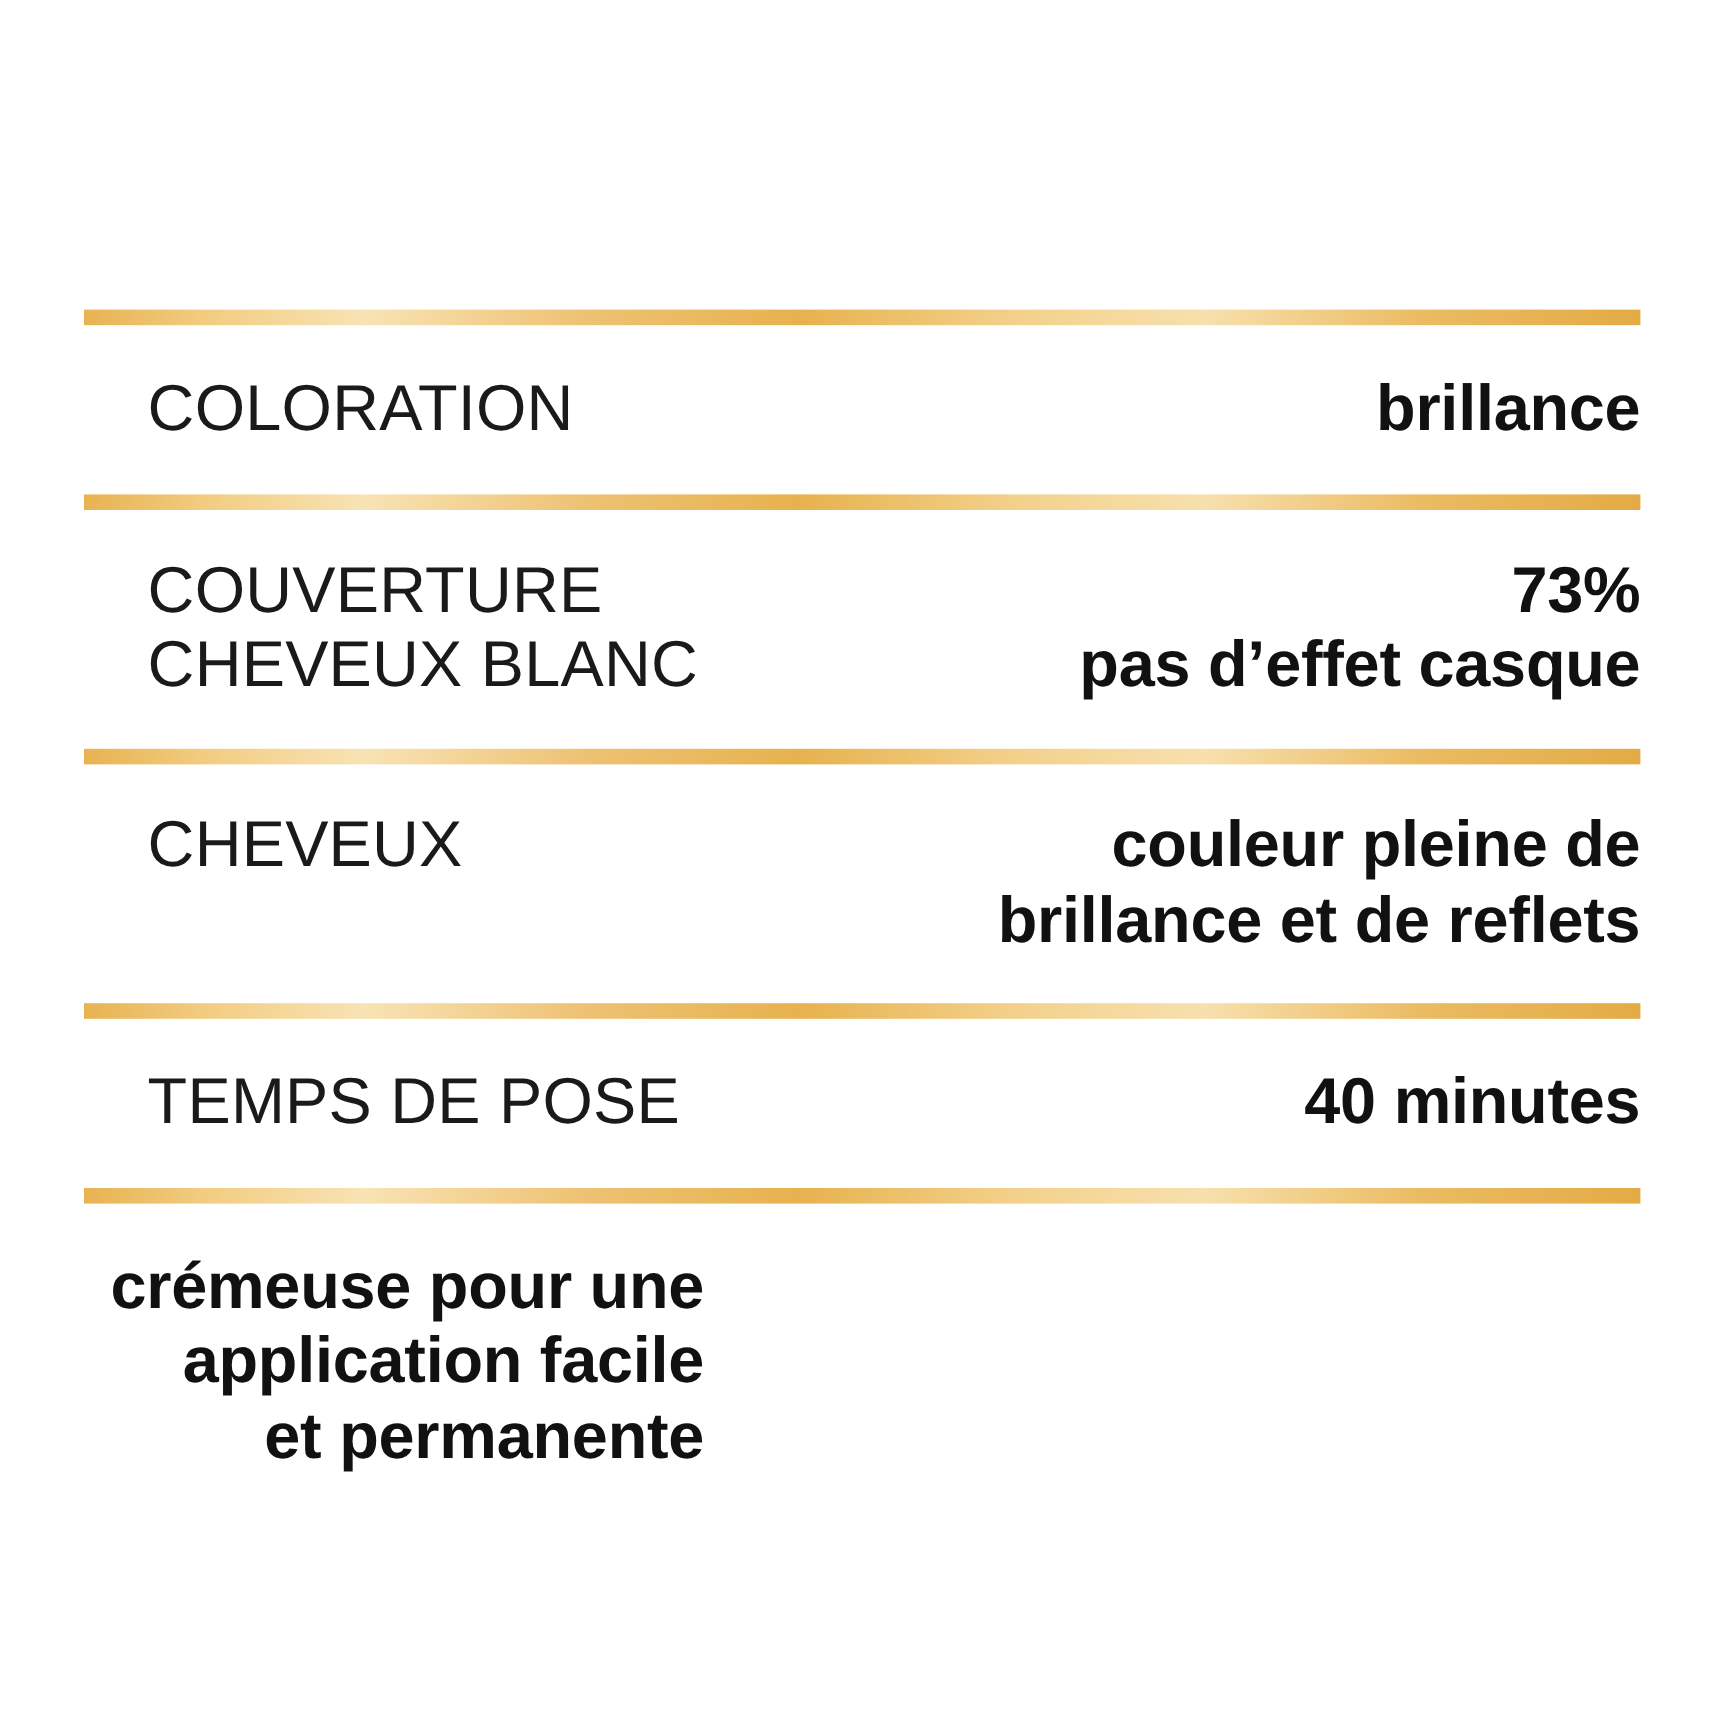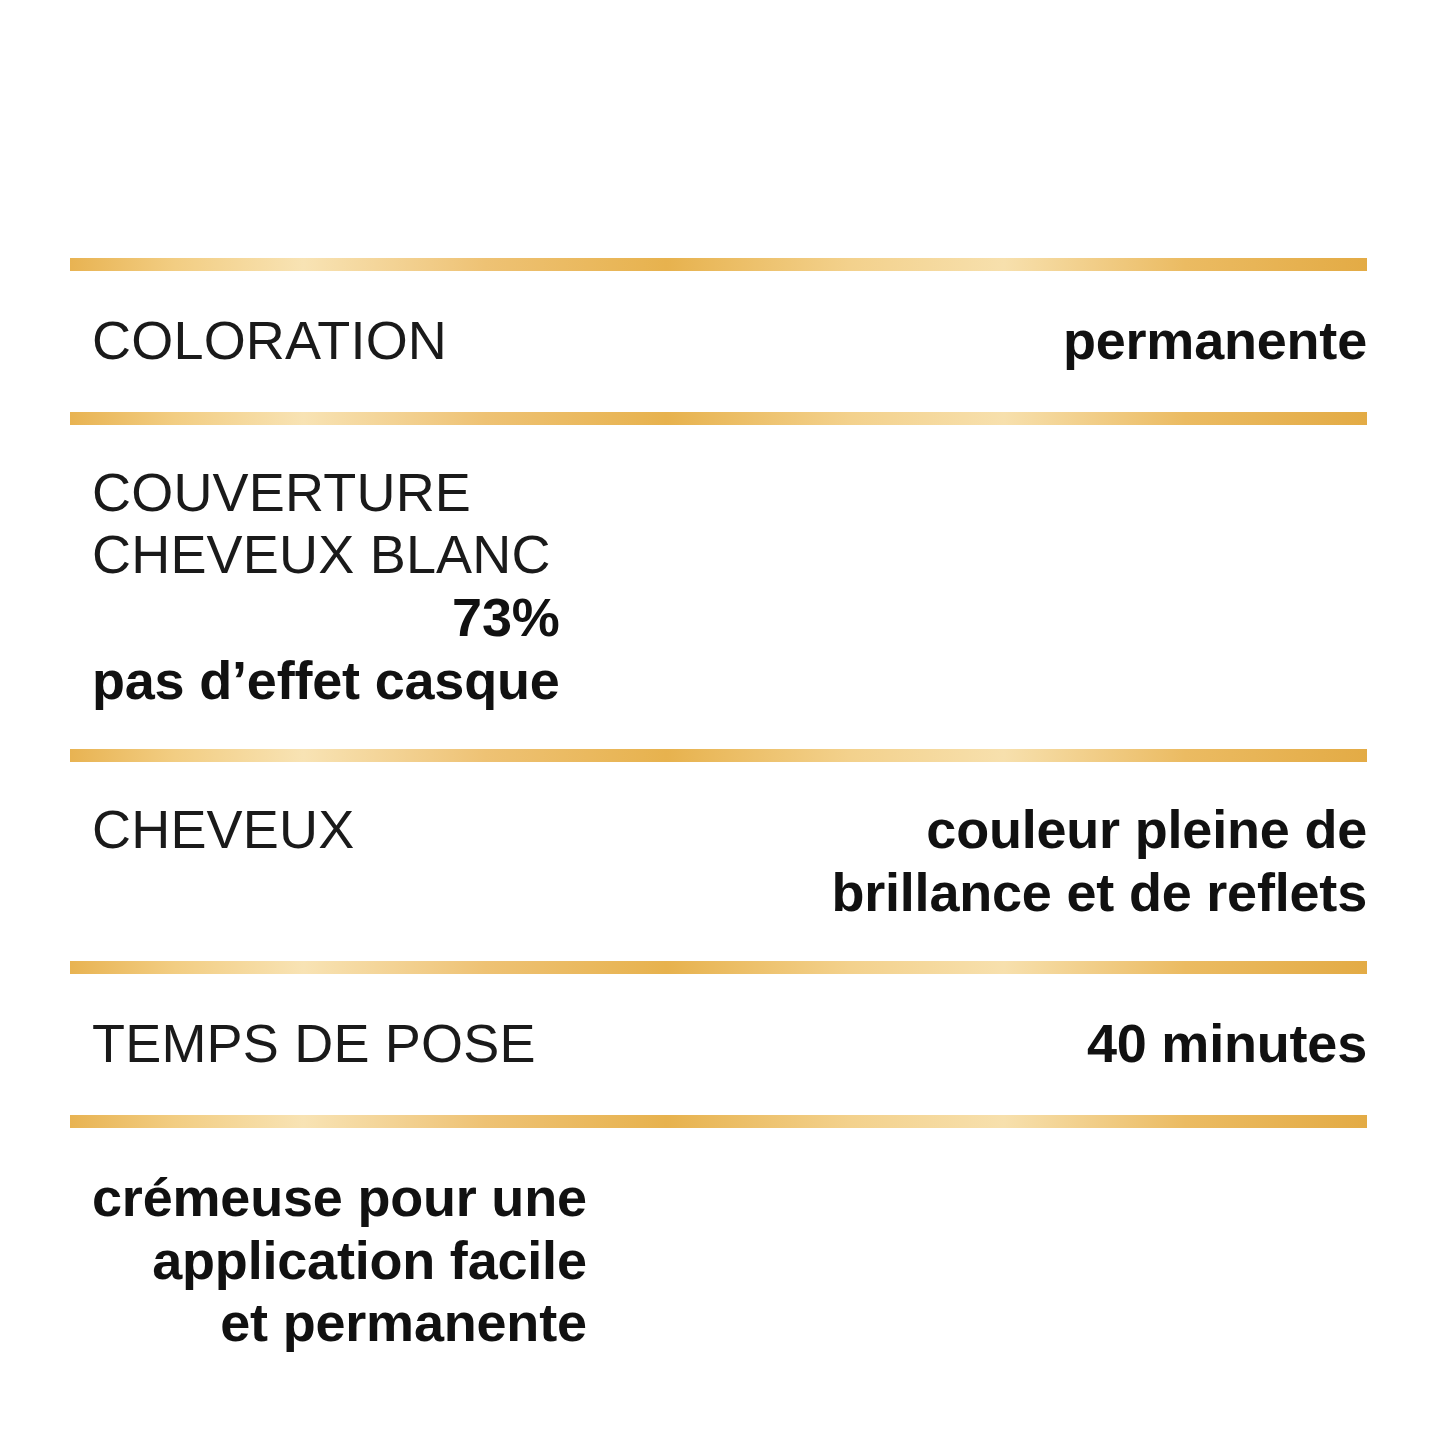--- a/index.html
+++ b/index.html
@@ -37,35 +37,36 @@
       #e3ab45 100%);
   }
   .spec-row {
     display: flex;
     align-items: flex-start;
     justify-content: space-between;
     width: 100%;
     box-sizing: border-box;
   }
   .spec-row.r1 { padding: 38px 0 40px 22px; }
-  .spec-row.r2 { padding: 36px 0 38px 22px; flex-direction: column; }
+  .spec-row.r2 { padding: 36px 0 38px 22px; }
   .spec-row.r3 { padding: 36px 0 38px 22px; }
   .spec-row.r4 { padding: 38px 0 40px 22px; gap: 13px; }
   .spec-row.r5 { padding: 38px 0 40px 22px; }
 
   .spec-label {
     font-size: 54px;
     line-height: 1.16;
     font-weight: 400;
     color: #1a1a1a;
     letter-spacing: 0.2px;
     white-space: pre-line;
     text-align: left;
     flex: 0 1 auto;
     padding-right: 24px;
+    margin-left: 31px;
   }
   .spec-value {
     font-size: 54px;
     line-height: 1.16;
     font-weight: 700;
     color: #111111;
     letter-spacing: -0.2px;
     white-space: pre-line;
     text-align: right;
     flex: 0 1 auto;
@@ -73,21 +74,21 @@
 </style>
 </head>
 <body>
 
 <div class="spec-sheet">
 
   <div class="divider"></div>
 
   <div class="spec-row r1">
     <div class="spec-label">COLORATION</div>
-    <div class="spec-value">permanente</div>
+    <div class="spec-value">brillance</div>
   </div>
 
   <div class="divider"></div>
 
   <div class="spec-row r2">
     <div class="spec-label">COUVERTURE
 CHEVEUX BLANC</div>
     <div class="spec-value">73%
 pas d’effet casque</div>
   </div>

